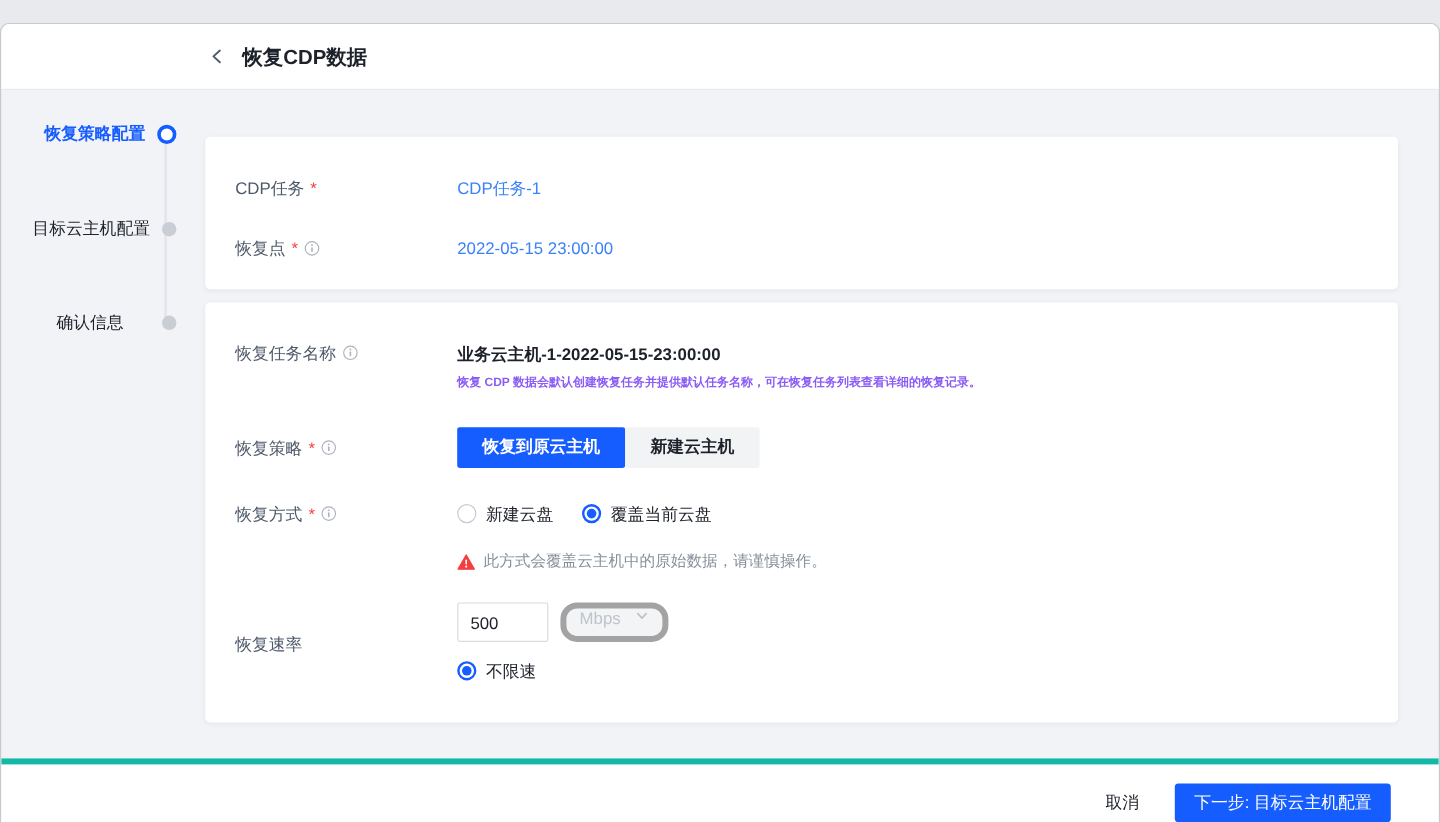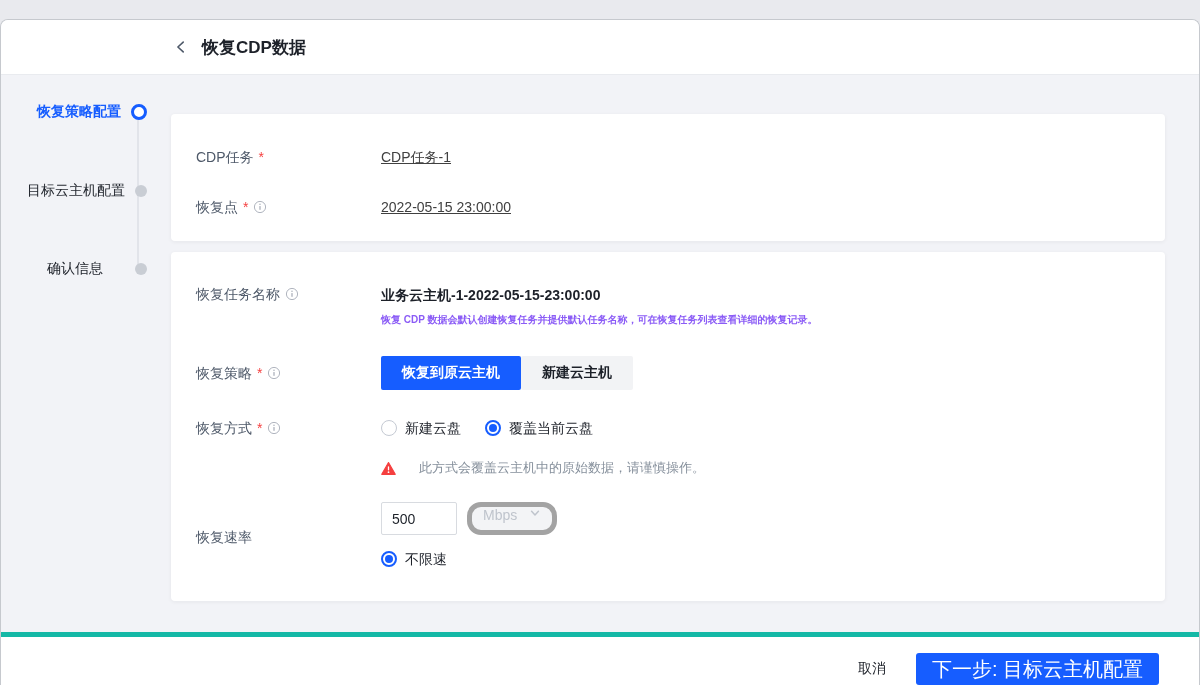--- a/index.html
+++ b/index.html
@@ -67,21 +67,21 @@
   .card-1 { padding: 32px 24px 23px 25px; margin-bottom: 11px; }
   .card-2 { padding: 32px 24px 30px 25px; }
 
   .form-row { display: flex; }
   .form-label {
     width: 185px; flex-shrink: 0;
     display: flex; align-items: center; gap: 5px;
     font-size: 14px; color: #4e5969; line-height: 20px;
   }
   .req { color: #f53f3f; font-size: 14px; }
-  .form-value { font-size: 14px; color: #404040; line-height: 22px; text-decoration: underline; }
+  .form-value { font-size: 14px; color: #3b82f6; line-height: 22px; }
 
   .row-gap-28 { margin-bottom: 28px; }
   .align-top { align-items: flex-start; }
   .align-center { align-items: center; }
 
   
   .name-row { margin-bottom: 26px; }
   .task-name-value { font-size: 14px; font-weight: 700; color: #1d2129; line-height: 22px; }
   .task-name-helper { font-size: 10px; color: #8b5cf6; line-height: 20px; margin-top: 4px; font-weight: bold; }
 
@@ -109,21 +109,21 @@
   .radio.checked .radio-dot { border: 2px solid #165DFF; }
   .radio.checked .radio-dot::after {
     content: ""; position: absolute; left: 50%; top: 50%;
     width: 8px; height: 8px; margin: -4px 0 0 -4px;
     border-radius: 50%; background: #165DFF;
   }
   .radio-group-h { display: flex; gap: 24px; }
 
   .method-row { margin-bottom: 20px; }
   .warning-line {
-    display: flex; align-items: center; gap: 23px;
+    display: flex; align-items: center; gap: 7px;
     margin: 8px 0 24px 185px;
   }
   .warning-text { font-size: 13px; color: #86909c; line-height: 20px; }
 
   
   .rate-line-1 { display: flex; align-items: center; gap: 12px; }
   .bw-input {
     width: 76px; height: 33px;
     border: 1px solid #d8dbe0; border-radius: 2px;
     padding: 0 10px; font-family: inherit; font-size: 14px; color: #1d2129;
@@ -146,21 +146,21 @@
     padding: 0 40px; gap: 30px;
   }
   .cancel-btn {
     background: none; border: none; cursor: pointer;
     font-family: inherit; font-size: 14px; color: #1d2129;
   }
   .next-btn {
     height: 32px; padding: 0 16px;
     background: #165DFF; color: #fff;
     border: none; border-radius: 3px; cursor: pointer;
-    font-family: inherit; font-size: 20px;
+    font-family: inherit; font-size: 14px;
   }
 </style>
 </head>
 <body>
 
 <div class="window">
 
   <header class="app-header">
     <button class="back-btn">
       <svg width="16" height="16" viewBox="0 0 18 18">

